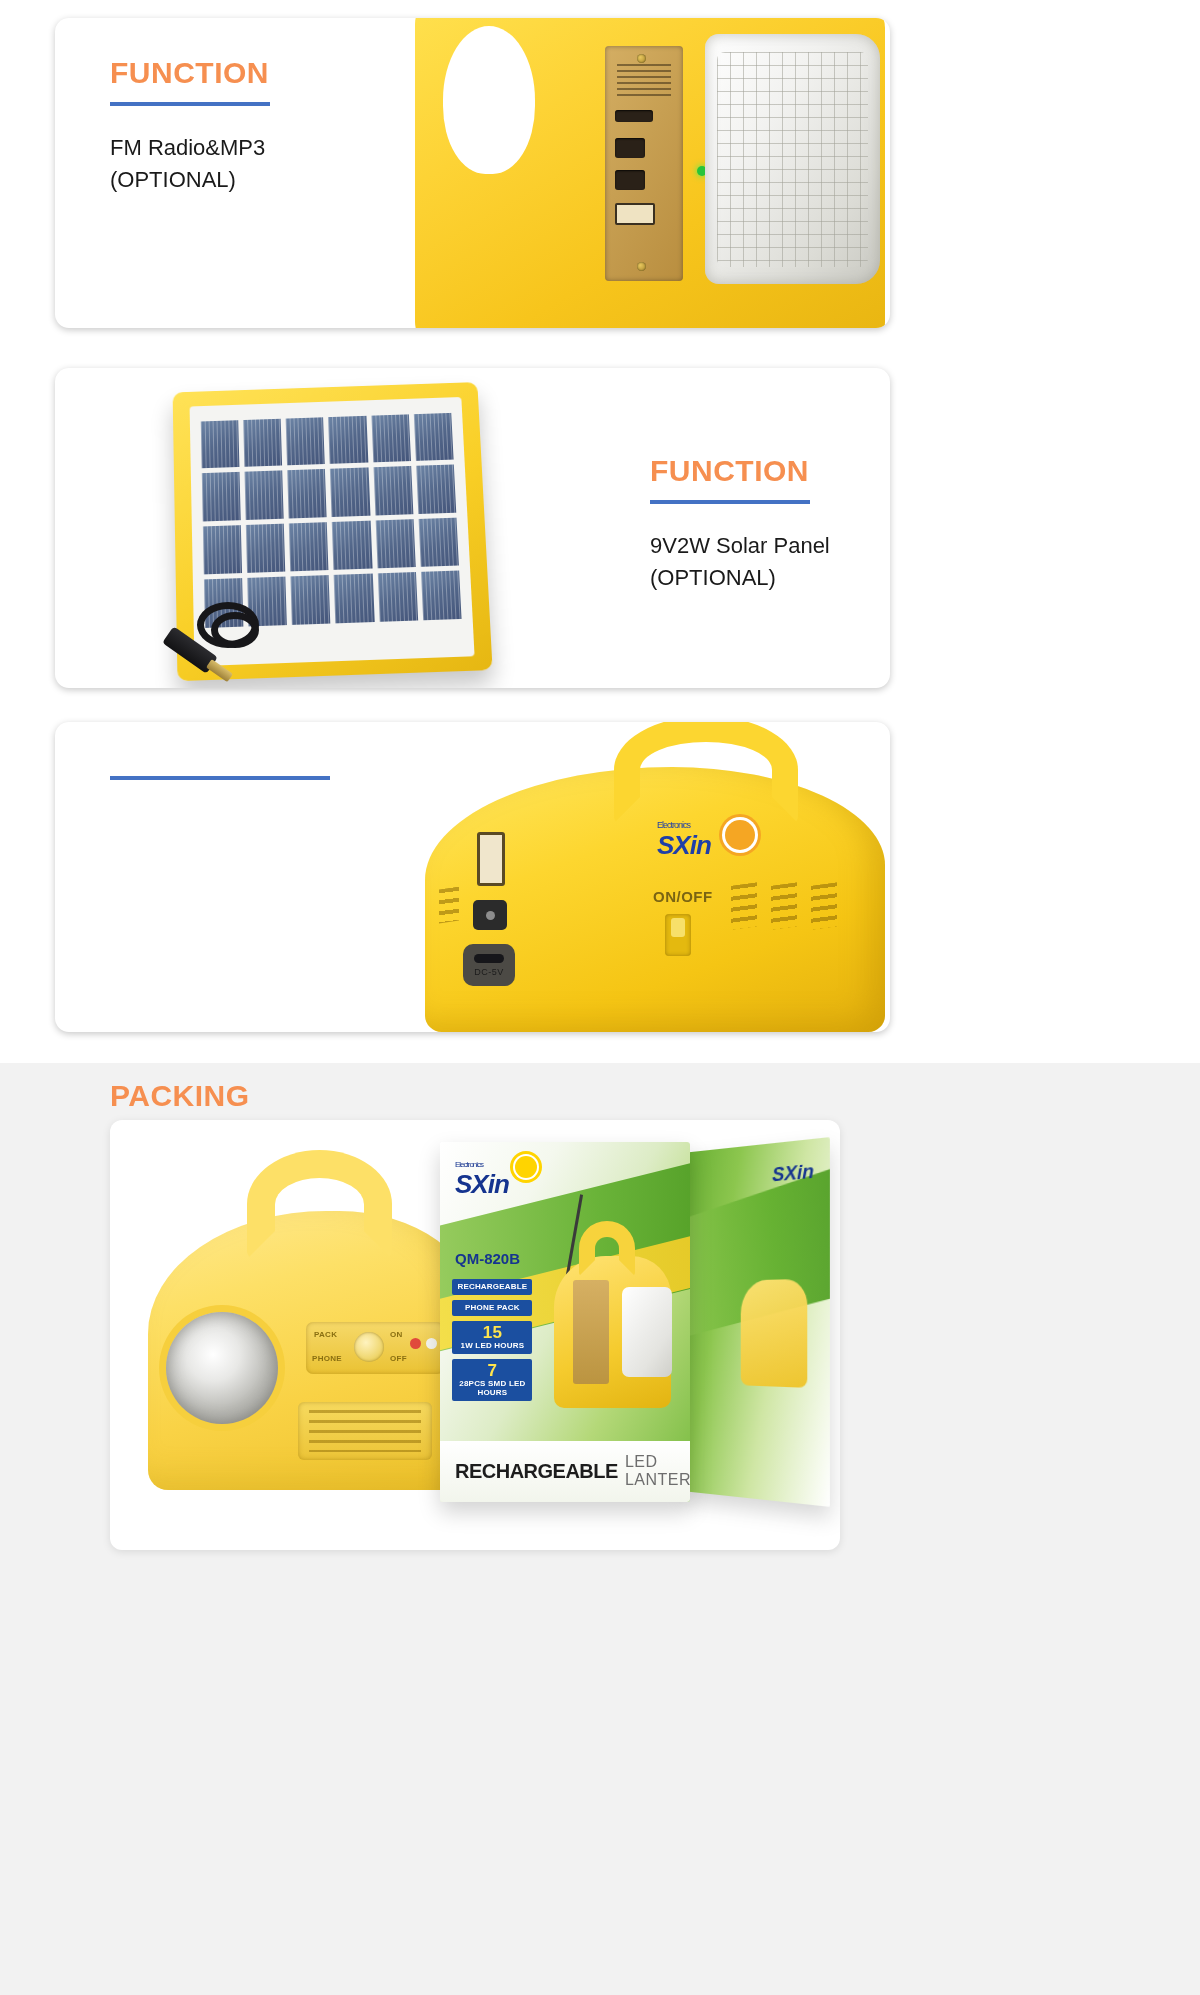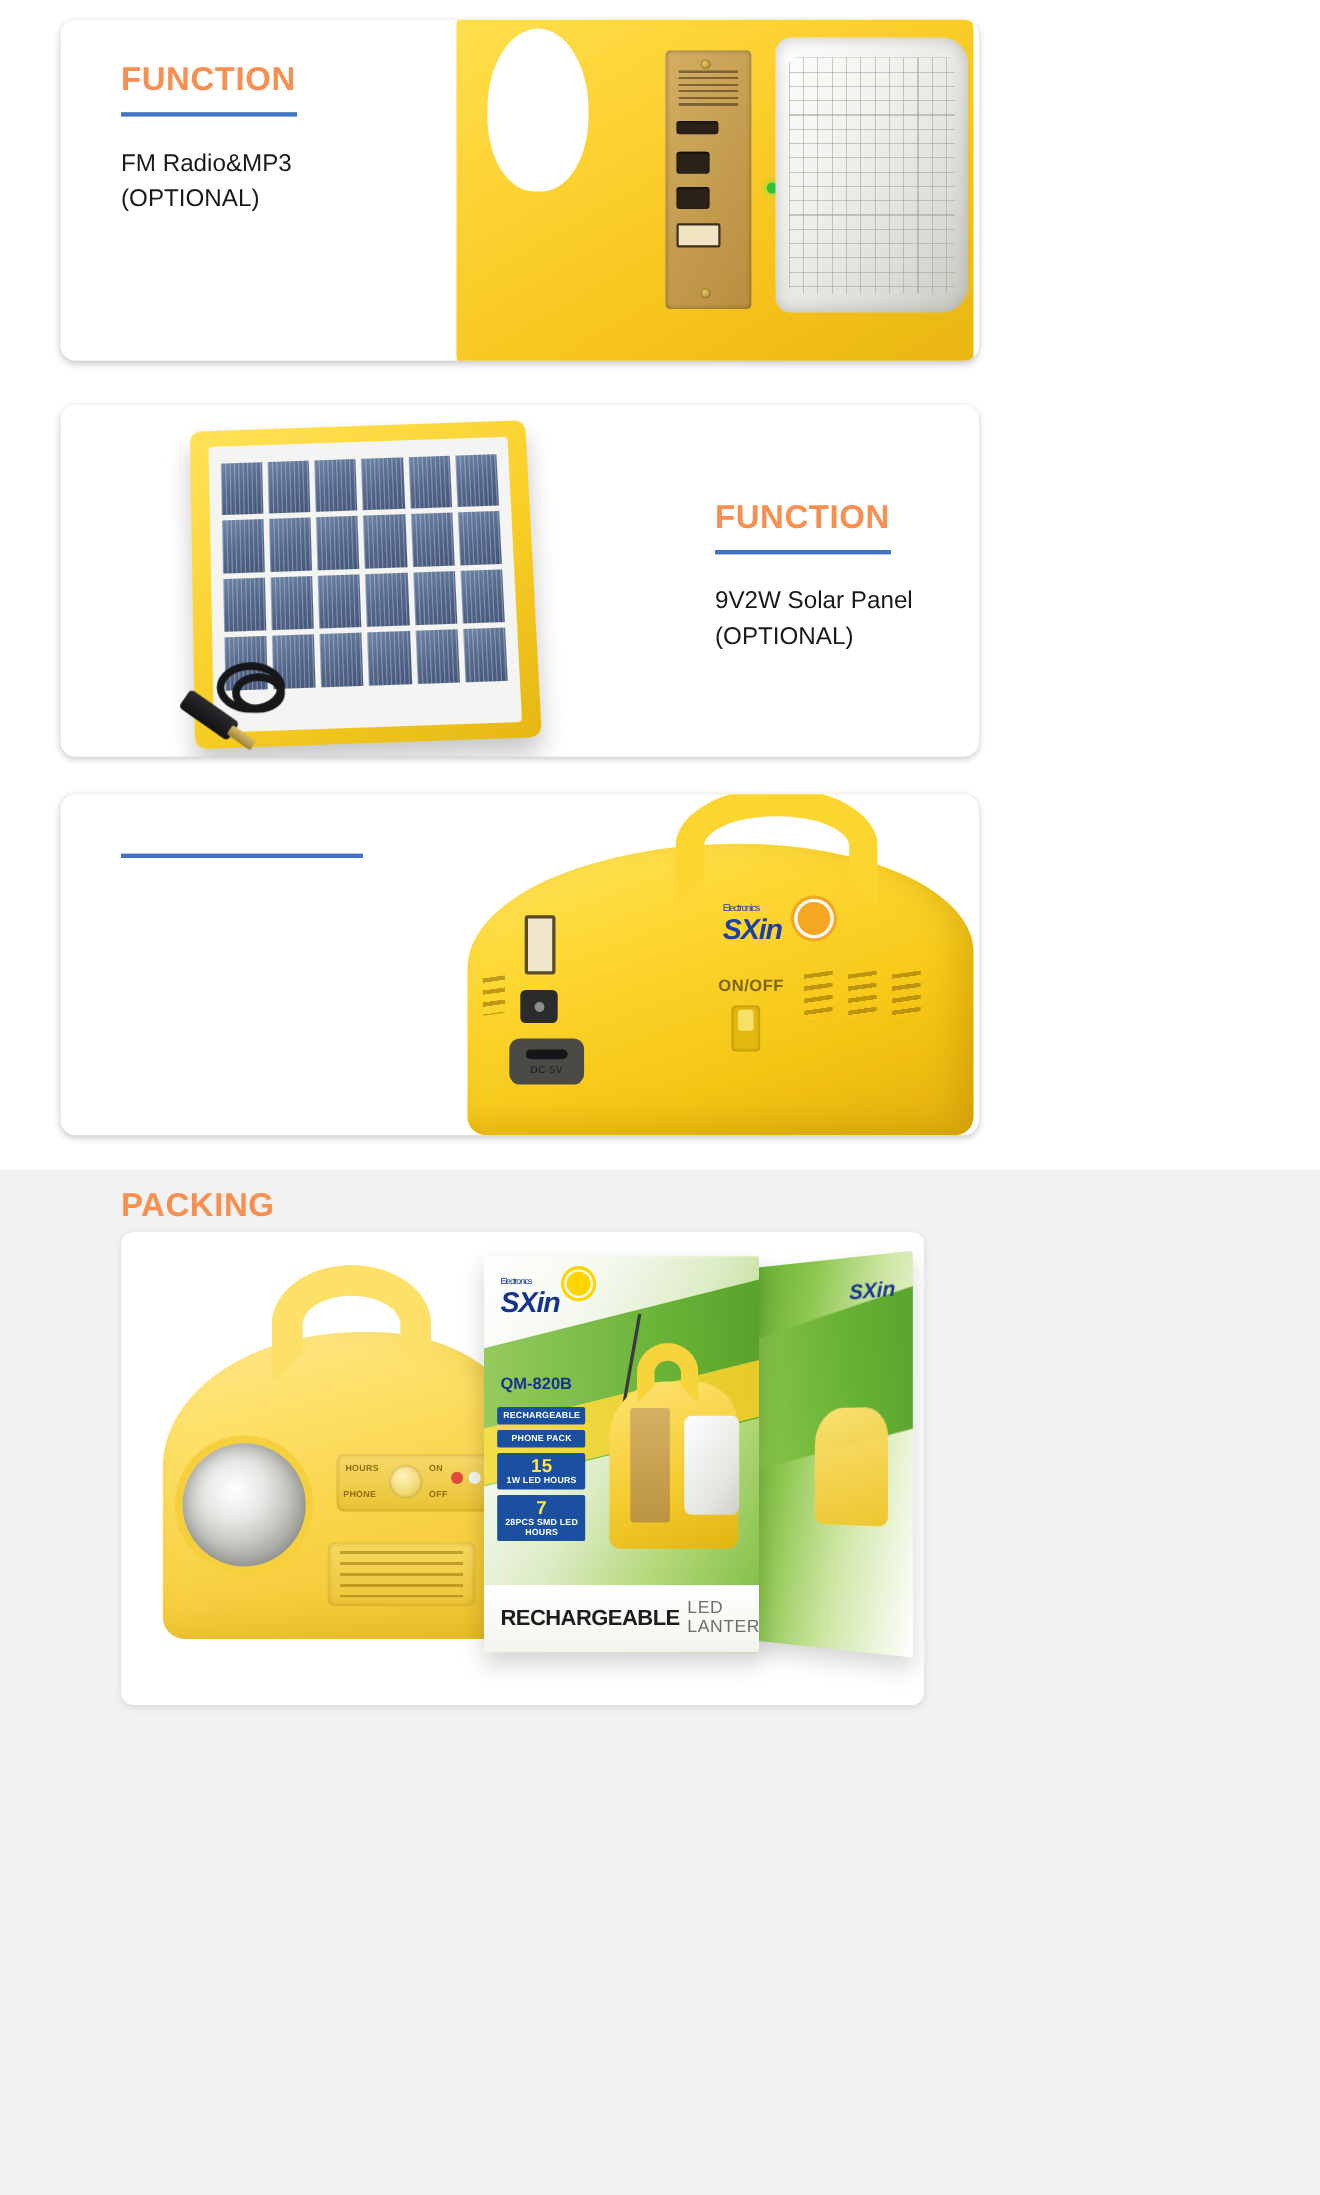--- a/index.html
+++ b/index.html
@@ -487,21 +487,21 @@
     <div class="txt-block" style="left:55px; top:40px; width:330px;">
       <div class="rule" style="width:220px;"></div>
     </div>
 
     <div class="lantern-cust" style="left:370px; top:-6px; width:460px; height:316px;">
       <div class="lc-body"></div>
       <div class="lc-handle"></div>
 
       <div class="lc-usb" style="left:52px; top:116px; width:28px; height:54px;"></div>
       <div class="lc-dcjack" style="left:48px; top:184px; width:34px; height:30px;"></div>
-      <div class="lc-typec" style="left:38px; top:228px; width:68px; height:42px;">
+      <div class="lc-typec" style="left:38px; top:228px; width:52px; height:42px;">
         <div class="lc-typec-slot"></div>
         <div class="lc-typec-label">DC-5V</div>
       </div>
 
       <div class="lc-vent" style="left:14px; top:172px; width:20px; height:34px;"></div>
 
       <div class="lc-logo" style="left:232px; top:104px;">
         <small>Electronics</small>
         <span>SXin</span>
       </div>
@@ -524,21 +524,21 @@
   <div class="packing-card" style="left:110px; top:1120px; width:730px; height:430px;">
 
     <div class="torch" style="left:38px; top:30px; width:330px; height:340px;">
       <div class="torch-body"></div>
       <div class="torch-handle"></div>
       <div class="torch-lens" style="left:18px; top:162px; width:112px; height:112px;"></div>
       <div class="torch-panel" style="left:158px; top:172px; width:138px; height:52px;"></div>
       <div class="torch-knob" style="left:206px; top:182px; width:30px; height:30px;"></div>
       <div class="torch-dot" style="left:262px; top:188px; background:#e04a3c;"></div>
       <div class="torch-dot" style="left:278px; top:188px; background:#f4f4ef;"></div>
-      <div class="torch-label" style="left:166px; top:180px;">HOURS</div>
+      <div class="torch-label" style="left:166px; top:180px;">PACK</div>
       <div class="torch-label" style="left:164px; top:204px;">PHONE</div>
       <div class="torch-label" style="left:242px; top:180px;">ON</div>
       <div class="torch-label" style="left:242px; top:204px;">OFF</div>
       <div class="torch-grille" style="left:150px; top:252px; width:134px; height:58px;">
         <div class="torch-grille-lines"></div>
       </div>
     </div>
 
     <div class="retailbox" style="left:330px; top:22px; width:390px; height:360px;">
 

